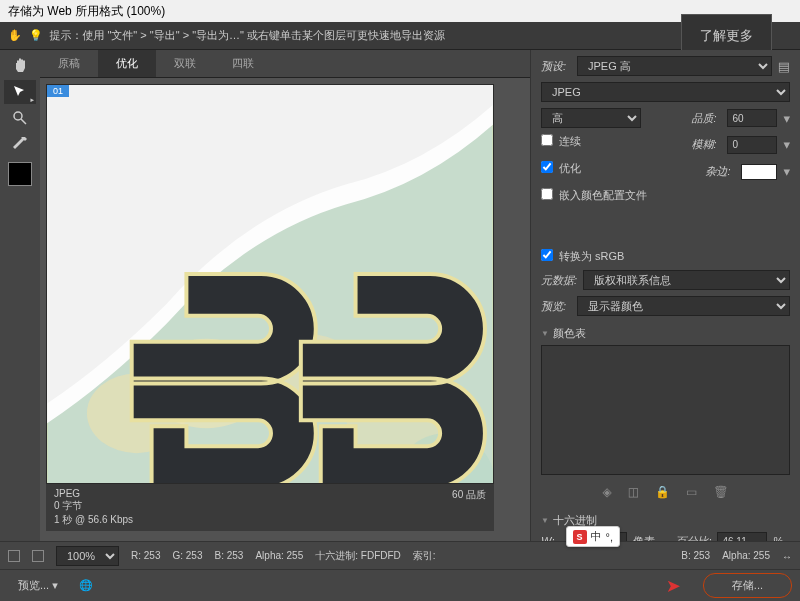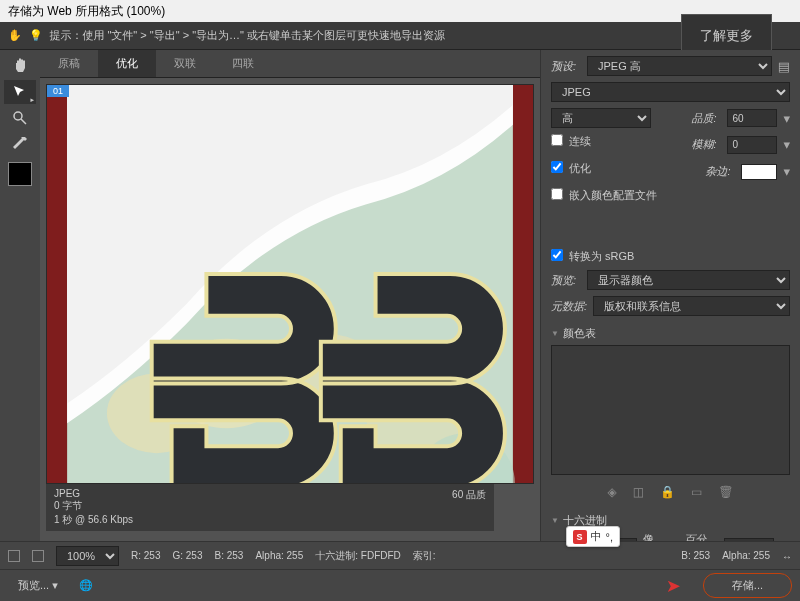--- a/index.html
+++ b/index.html
@@ -13,21 +13,21 @@
 .toolbar { width: 40px; background: #454545; padding: 4px; }
 .tool { width: 32px; height: 24px; display: flex; align-items: center; justify-content: center; margin-bottom: 2px; cursor: pointer; position: relative; }
 .tool.active { background: #333; }
 .tool svg { width: 16px; height: 16px; }
 .color-swatch { width: 24px; height: 24px; background: #000; border: 1px solid #888; margin: 6px 4px; }
 .center { flex: 1; background: #525252; display: flex; flex-direction: column; }
 .tabs { display: flex; background: #454545; border-bottom: 1px solid #222; }
 .tab { padding: 6px 18px; color: #aaa; cursor: pointer; font-size: 11px; }
 .tab.active { background: #333; color: #fff; }
 .preview-area { flex: 1; padding: 6px; display: flex; flex-direction: column; }
-.preview-box { border: 1px solid #2a2a2a; background: #7f1d1d; position: relative; width: 488px; height: 400px; overflow: hidden; }
+.preview-box { border: 1px solid #2a2a2a; background: #fde047; position: relative; width: 448px; height: 400px; overflow: hidden; }
 .preview-badge { position: absolute; top: 0; left: 0; background: #3a8cde; color: #fff; font-size: 9px; padding: 1px 6px; }
 .preview-canvas { width: 100%; height: 100%; display: block; }
 .preview-info { background: #3a3a3a; padding: 4px 8px; width: 448px; display: flex; justify-content: space-between; font-size: 10px; color: #ccc; }
 .right-panel { width: 270px; background: #454545; padding: 6px 10px; font-size: 11px; border-left: 1px solid #333; }
 .row { display: flex; align-items: center; margin-bottom: 6px; gap: 6px; }
 .row label { color: #ccc; min-width: 30px; font-style: italic; }
 .sel { background: #333; border: 1px solid #222; color: #ccc; padding: 2px 6px; height: 20px; flex: 1; font-size: 11px; }
 .num-input { background: #333; border: 1px solid #222; color: #ccc; width: 50px; height: 18px; padding: 1px 4px; font-size: 10px; }
 .chk { display: flex; align-items: flex-start; gap: 6px; margin-bottom: 6px; }
 .chk input { width: 12px; height: 12px; }
@@ -163,26 +163,26 @@
         <input type="checkbox" style="">
         <span>嵌入颜色配置文件</span>
       </div>
 
     <div style="height:40px;"></div>
     <div class="chk">
         <input type="checkbox" checked="" style="">
         <span>转换为 sRGB</span>
       </div>
     <div class="row">
+      <label>元数据:</label>
+      <select class="sel"><option>版权和联系信息</option></select>
+    </div>
+    <div class="row">
       <label>预览:</label>
       <select class="sel"><option>显示器颜色</option></select>
-    </div>
-    <div class="row">
-      <label>元数据:</label>
-      <select class="sel"><option>版权和联系信息</option></select>
     </div>
 
     <div class="section-hdr">颜色表</div>
     <div class="color-table-box"></div>
     <div class="ct-icons">
       <span>◈</span>
       <span>◫</span>
       <span>🔒</span>
       <span>▭</span>
       <span>🗑</span>

